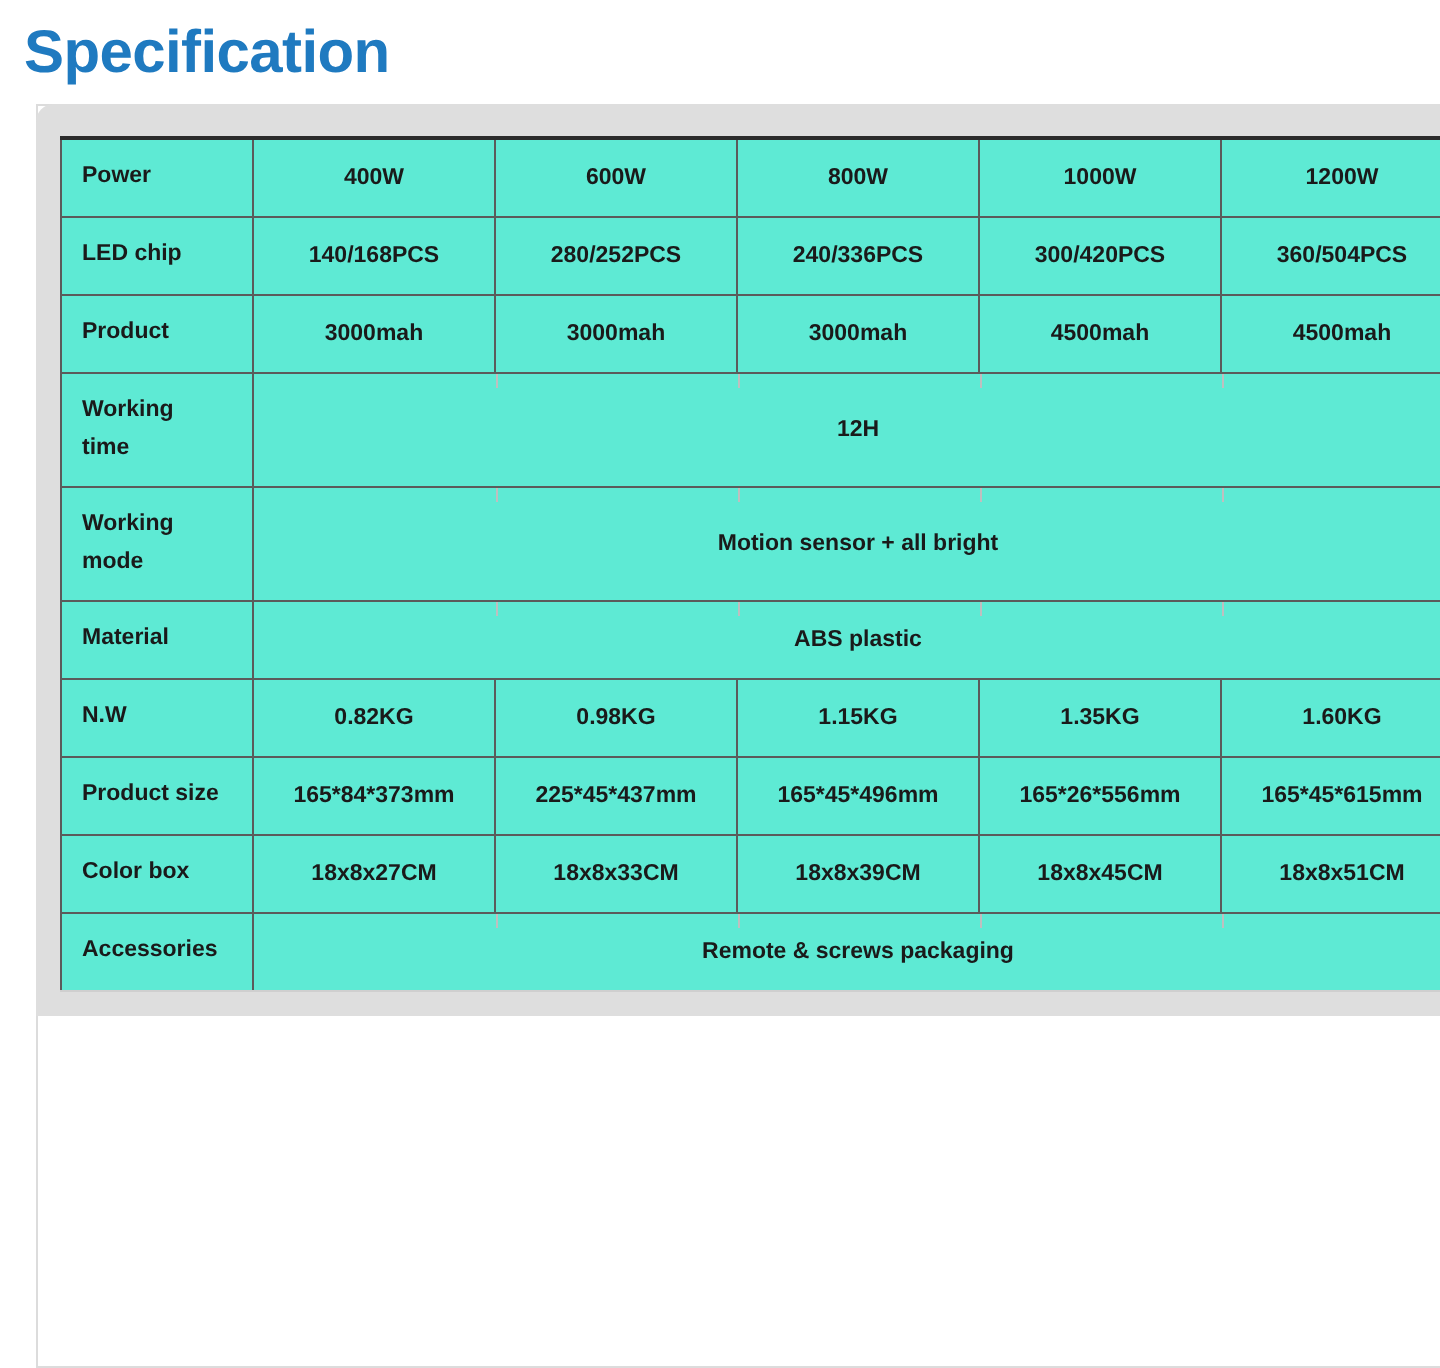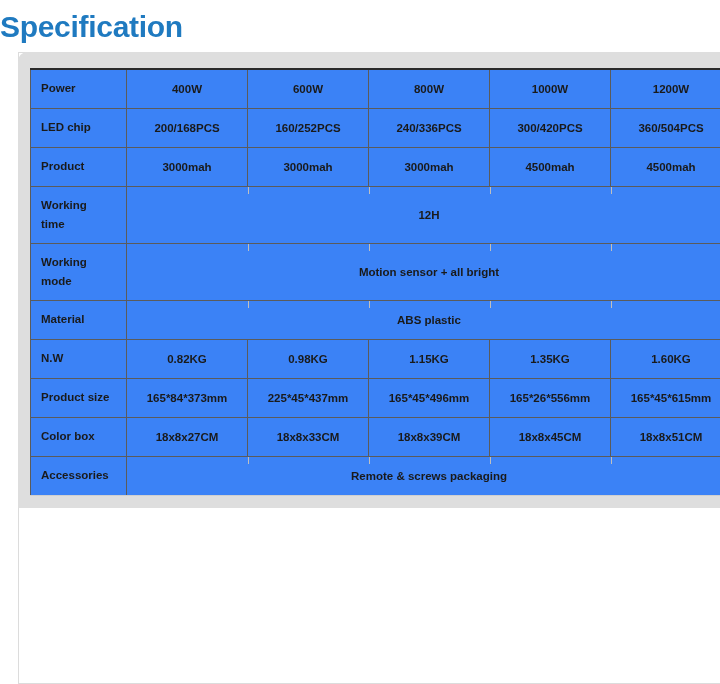--- a/index.html
+++ b/index.html
@@ -12,21 +12,21 @@
     height: 684px;
     position: relative;
     overflow: hidden;
     font-family: "Liberation Sans", sans-serif;
     -webkit-font-smoothing: antialiased;
   }
 
   
   #page-title {
     position: absolute;
-    left: 0;
+    left: 12px;
     top: 8px;
     font-size: 30px;
     font-weight: bold;
     color: #1f7ac0;
     letter-spacing: -0.3px;
     line-height: 38px;
     white-space: nowrap;
   }
 
   
@@ -69,21 +69,21 @@
   #spec-table td {
     border: 1px solid #5b5b5b;
     border-width: 1px 1px 1px 0;
     font-size: 11.5px;
     font-weight: bold;
     color: #1a1a1a;
     padding: 0 6px;
     height: 39px;
     vertical-align: middle;
     box-sizing: border-box;
-    background: #3b82f6;
+    background: #5eead4;
   }
   #spec-table tr:first-child td { border-top: 2px solid #2b2b2b; }
   #spec-table td.label {
     border-left: 1px solid #5b5b5b;
     width: 96px;
     text-align: left;
     padding-left: 10px;
     font-size: 11.5px;
     line-height: 19px;
   }
@@ -123,22 +123,22 @@
       <tr>
         <td class="label"><span>Power</span></td>
         <td class="value">400W</td>
         <td class="value">600W</td>
         <td class="value">800W</td>
         <td class="value">1000W</td>
         <td class="value">1200W</td>
       </tr>
       <tr>
         <td class="label"><span>LED chip</span></td>
-        <td class="value">200/168PCS</td>
-        <td class="value">160/252PCS</td>
+        <td class="value">140/168PCS</td>
+        <td class="value">280/252PCS</td>
         <td class="value">240/336PCS</td>
         <td class="value">300/420PCS</td>
         <td class="value">360/504PCS</td>
       </tr>
       <tr>
         <td class="label"><span>Product</span></td>
         <td class="value">3000mah</td>
         <td class="value">3000mah</td>
         <td class="value">3000mah</td>
         <td class="value">4500mah</td>

